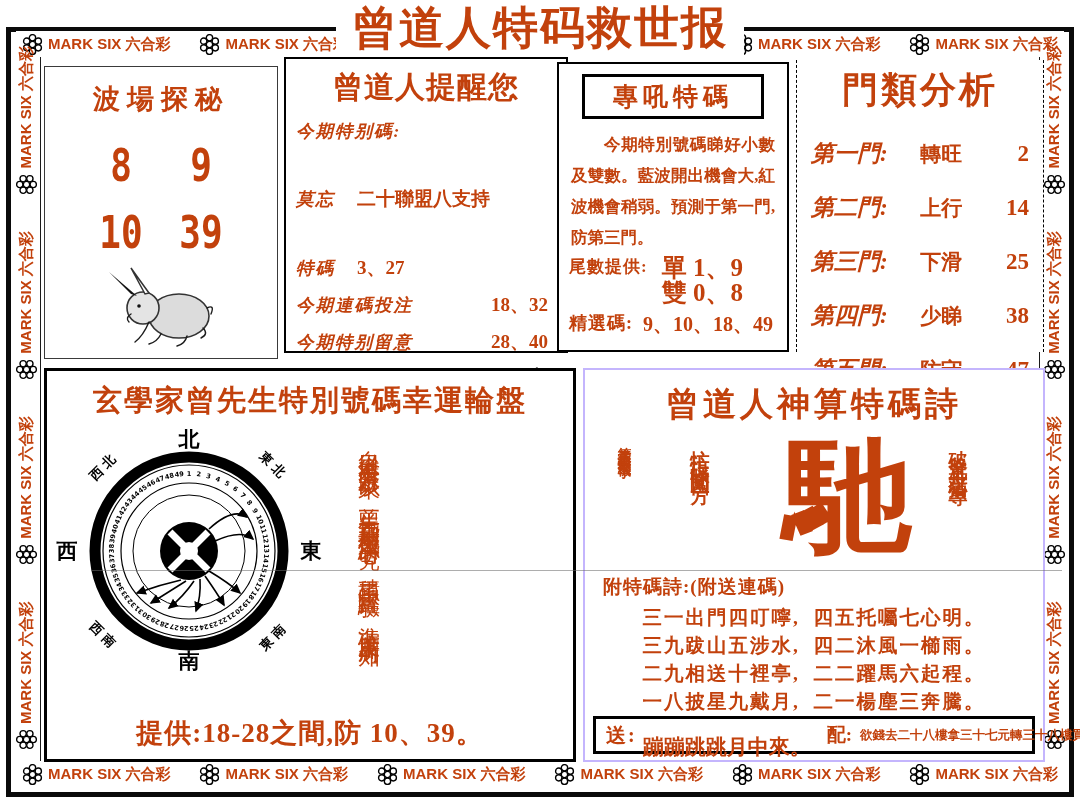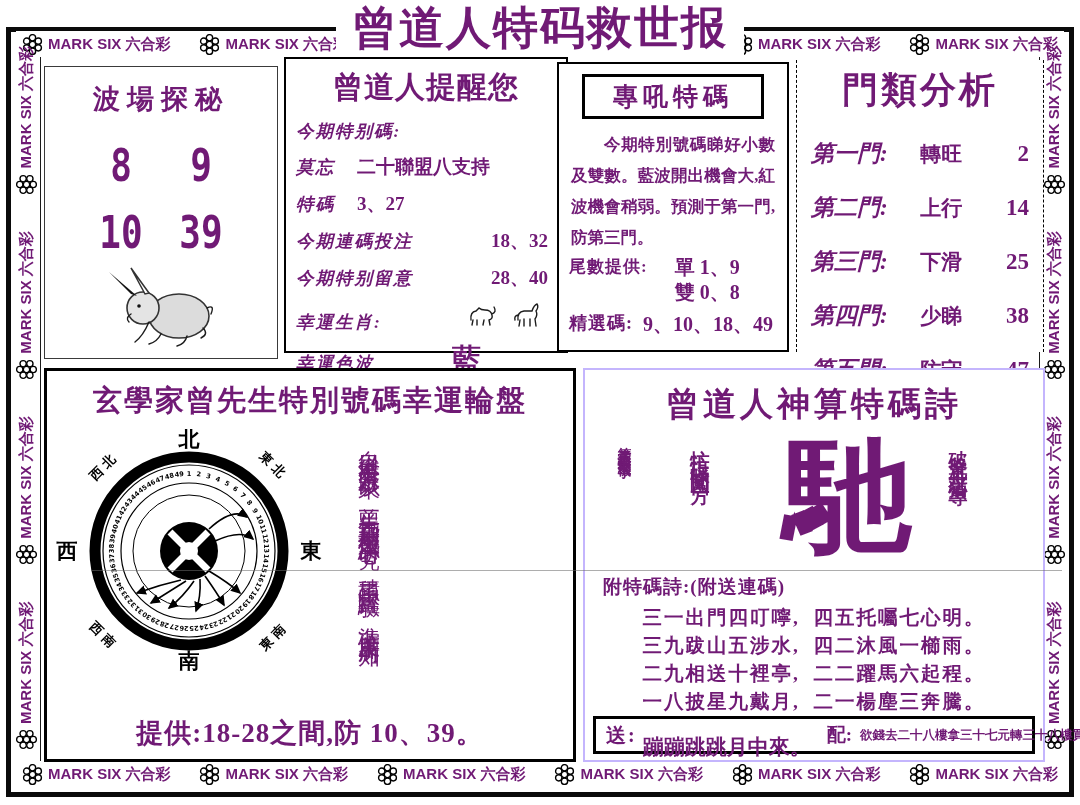--- a/index.html
+++ b/index.html
@@ -1,17 +1,17 @@
 <!DOCTYPE html>
 <html><head>
 <meta charset="utf-8">
 <style>
   html,body{margin:0;padding:0;background:#e8e8e6;}
   .page{position:relative;width:1080px;height:805px;background:#fff;overflow:hidden;
-        font-family:"Liberation Serif","DejaVu Serif",serif;color:#701a75;}
+        font-family:"Liberation Serif","DejaVu Serif",serif;color:#c2410c;}
 
   
   .outer-frame{position:absolute;left:6px;top:27px;right:6px;bottom:8px;border:5px solid #0a0a0a;}
   .inner-frame{position:absolute;left:40px;top:56px;right:40px;bottom:36px;border:1px solid #1a1a1a;}
 
   
   .strip{position:absolute;overflow:hidden;background:#fff;z-index:2;}
   .strip-row{display:flex;justify-content:space-between;align-items:center;width:100%;height:100%;padding:0 6px;box-sizing:border-box;}
   .seg{display:flex;align-items:center;gap:5px;white-space:nowrap;}
   .seg-t{font-family:"Liberation Sans","DejaVu Sans",sans-serif;font-weight:700;font-size:15px;letter-spacing:0px;}
@@ -36,32 +36,32 @@
   .bochang-grid{display:grid;grid-template-columns:1fr 1fr;width:160px;margin:28px auto 0;row-gap:26px;justify-items:center;}
   .big-num{font-family:"DejaVu Sans Mono",monospace;font-weight:700;font-size:36px;display:inline-block;transform:scaleY(1.25);}
   .rabbit{position:absolute;left:50%;transform:translateX(-50%);bottom:6px;}
 
   
   .box-remind{left:284px;top:57px;width:284px;height:296px;border:2px solid #000;padding:0 10px;}
   .remind-title{text-align:center;font-family:"Liberation Sans","DejaVu Sans",sans-serif;font-weight:900;font-size:30px;letter-spacing:1px;margin-top:8px;}
   .r-row{display:flex;align-items:baseline;margin-top:11px;}
   .r-label{font-weight:700;font-style:italic;font-size:17.5px;letter-spacing:2px;white-space:nowrap;}
   .r-val{font-size:19px;font-weight:700;}
-  .ml18{margin-left:22px;} .mla{margin-left:auto;margin-right:8px;}
+  .ml18{margin-left:22px;margin-top:32px;} .mla{margin-left:auto;margin-right:8px;}
   .blue-big{font-family:"Liberation Sans","DejaVu Sans",sans-serif;font-size:29px;font-weight:700;margin-left:78px;line-height:1;}
   .zodiac{display:flex;gap:14px;margin-left:auto;margin-right:14px;align-items:flex-end;}
 
   
   .box-zhuanhou{left:557px;top:62px;width:232px;height:290px;border:2px solid #000;}
   .zh-head{width:176px;margin:10px auto 0;border:3px solid #000;text-align:center;
       font-family:"Liberation Sans","DejaVu Sans",sans-serif;font-weight:900;font-size:25px;letter-spacing:5px;padding:3px 0;}
   .zh-body{margin:10px 12px 0;font-size:16.5px;line-height:31px;text-align:justify;text-indent:2em;font-weight:600;}
   .zh-tails{display:flex;margin:2px 10px 0;}
   .zh-tail-label{font-weight:700;font-size:17px;white-space:nowrap;letter-spacing:1px;}
-  .zh-tail-vals{margin-left:27px;font-size:20px;font-weight:700;line-height:25px;}
+  .zh-tail-vals{margin-left:14px;font-size:25px;font-weight:700;line-height:25px;}
   .zh-sel{display:flex;align-items:flex-start;margin:6px 10px 8px;}
   .zh-sel-label{font-weight:700;font-size:18px;letter-spacing:1px;white-space:nowrap;}
   .zh-sel-vals{margin-left:10px;font-size:20px;font-weight:700;}
 
   
   .box-menlei{left:796px;top:60px;width:248px;height:292px;border-left:1px dashed #000;border-right:1px dashed #000;}
   .ml-title{text-align:center;font-family:"Liberation Sans","DejaVu Sans",sans-serif;font-weight:900;font-size:36px;letter-spacing:3px;margin-top:6px;}
   .ml-row{display:flex;align-items:baseline;padding:0 14px;margin-top:23px;}
   .ml-label{font-weight:800;font-size:23px;font-style:italic;white-space:nowrap;}
   .ml-name{font-family:"Liberation Sans","DejaVu Sans",sans-serif;font-weight:900;font-size:21px;margin-left:auto;}

